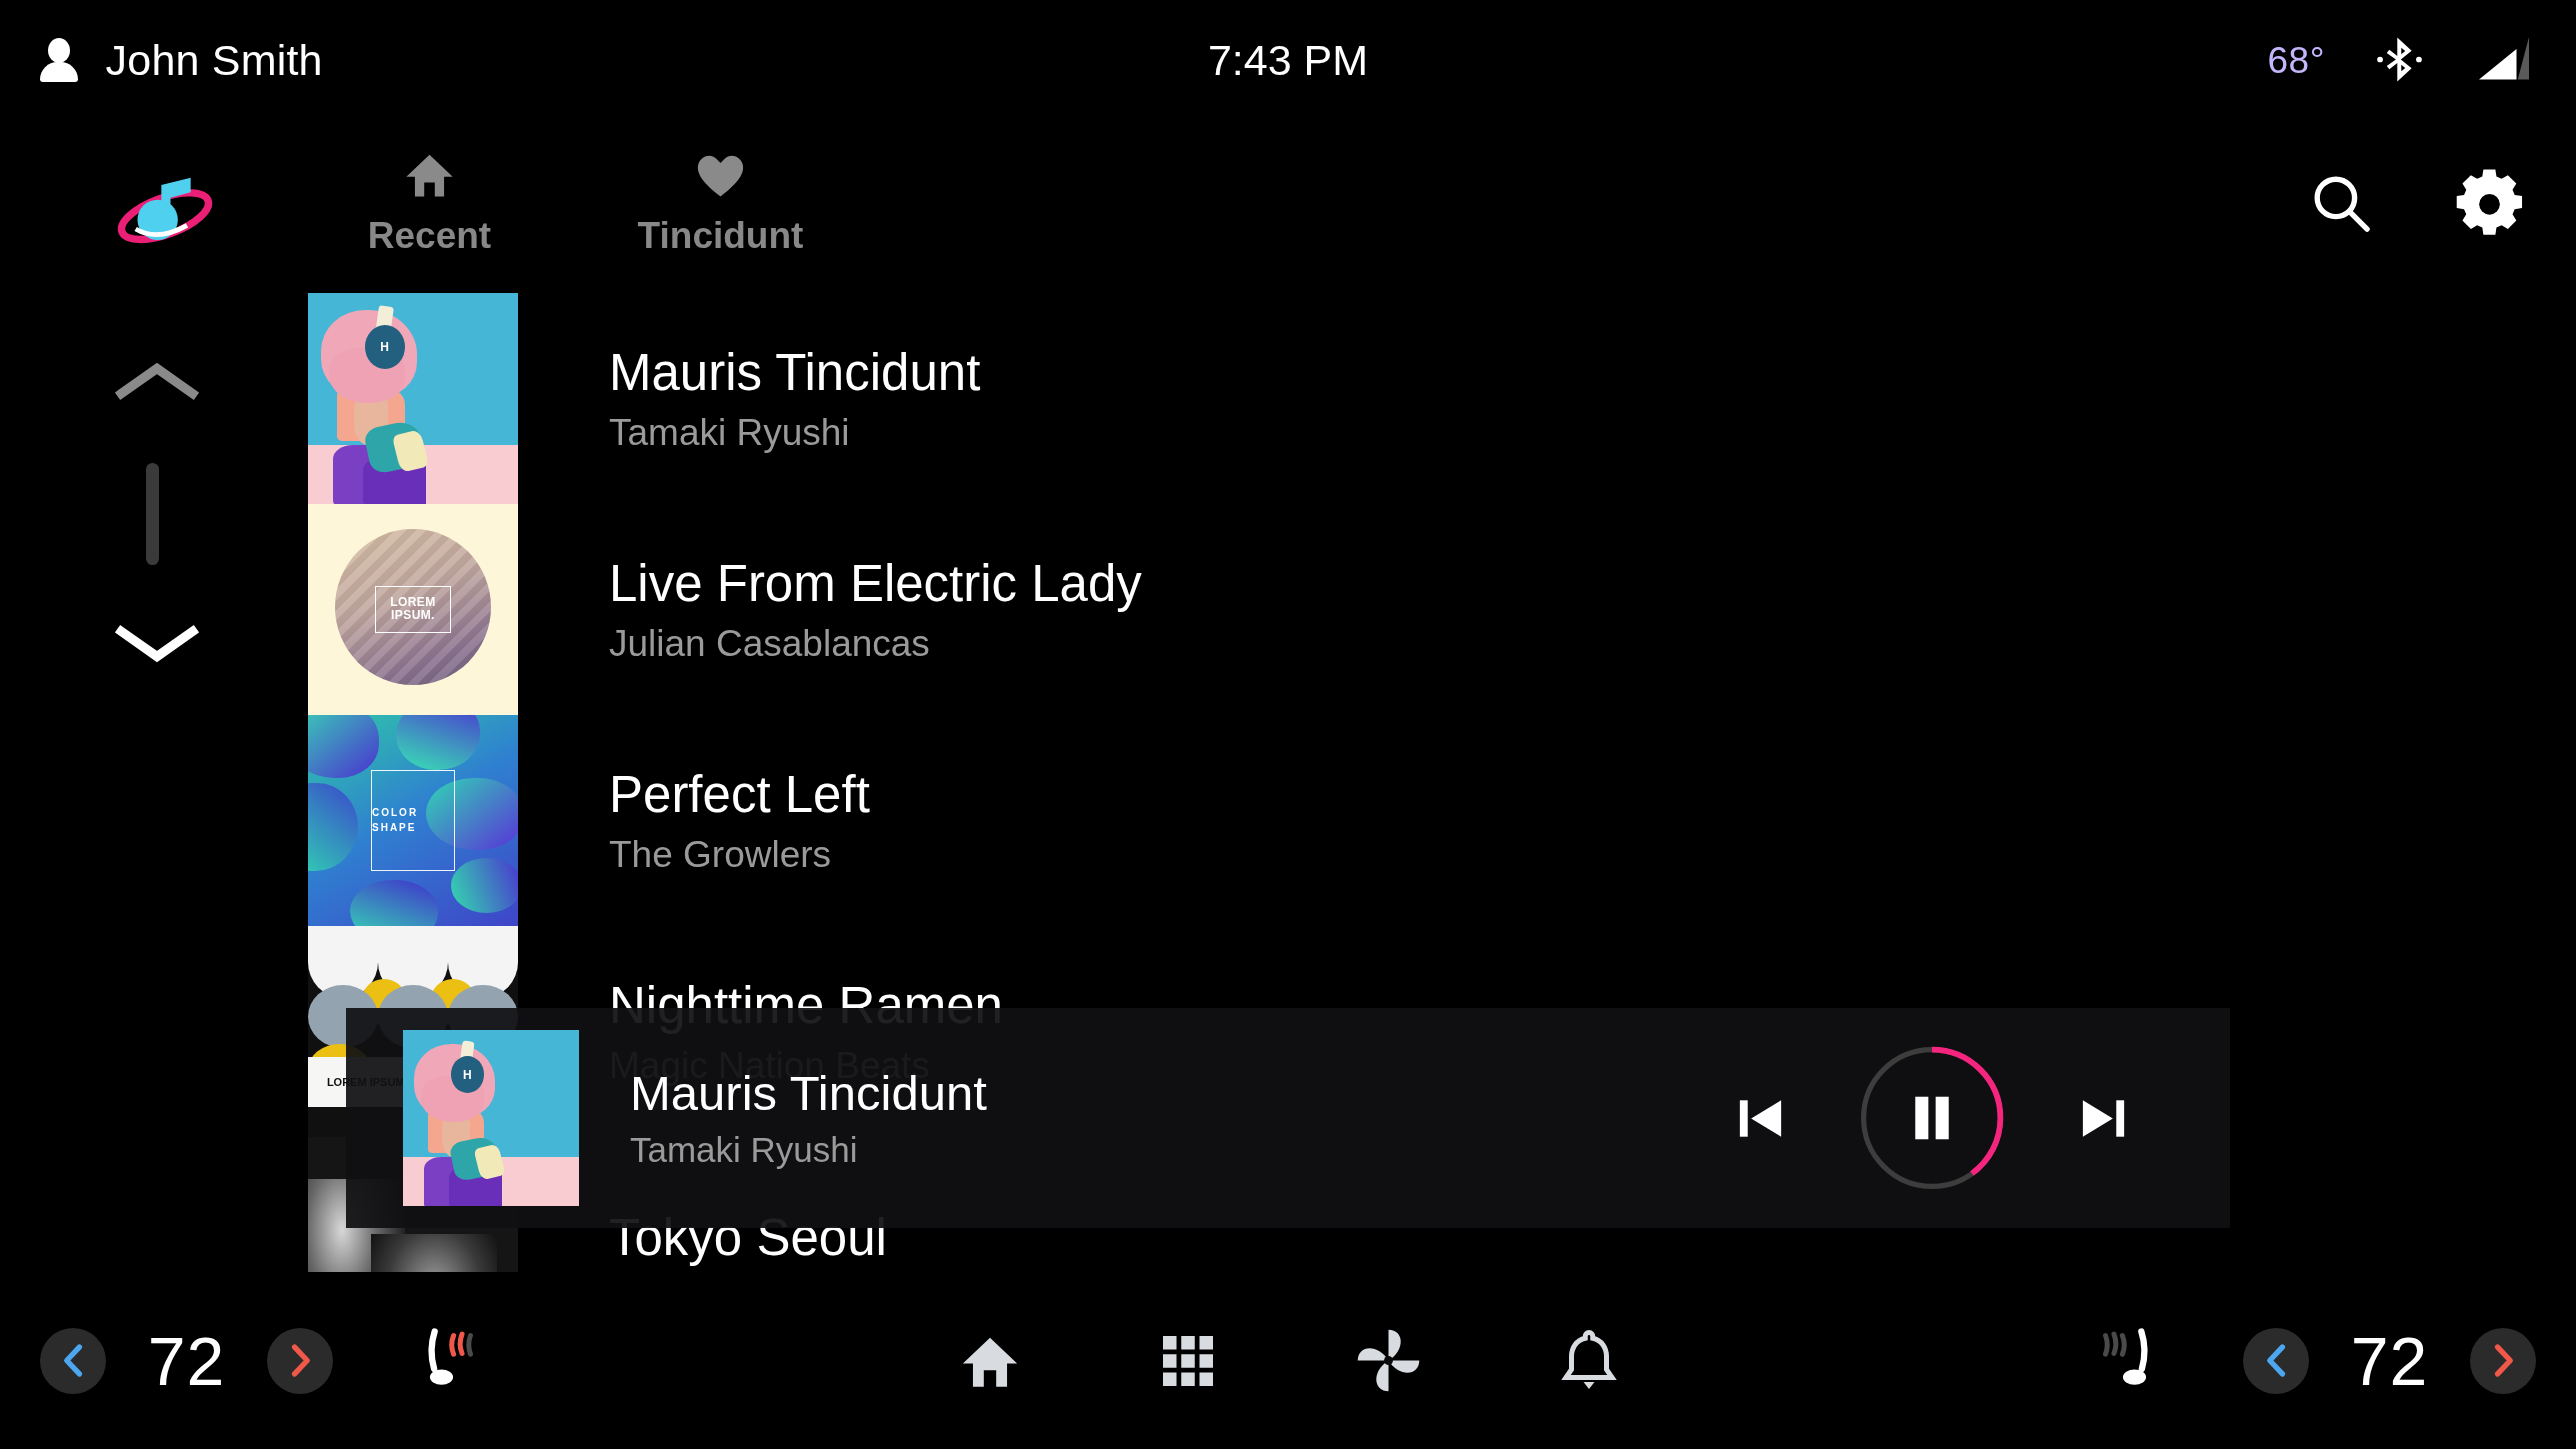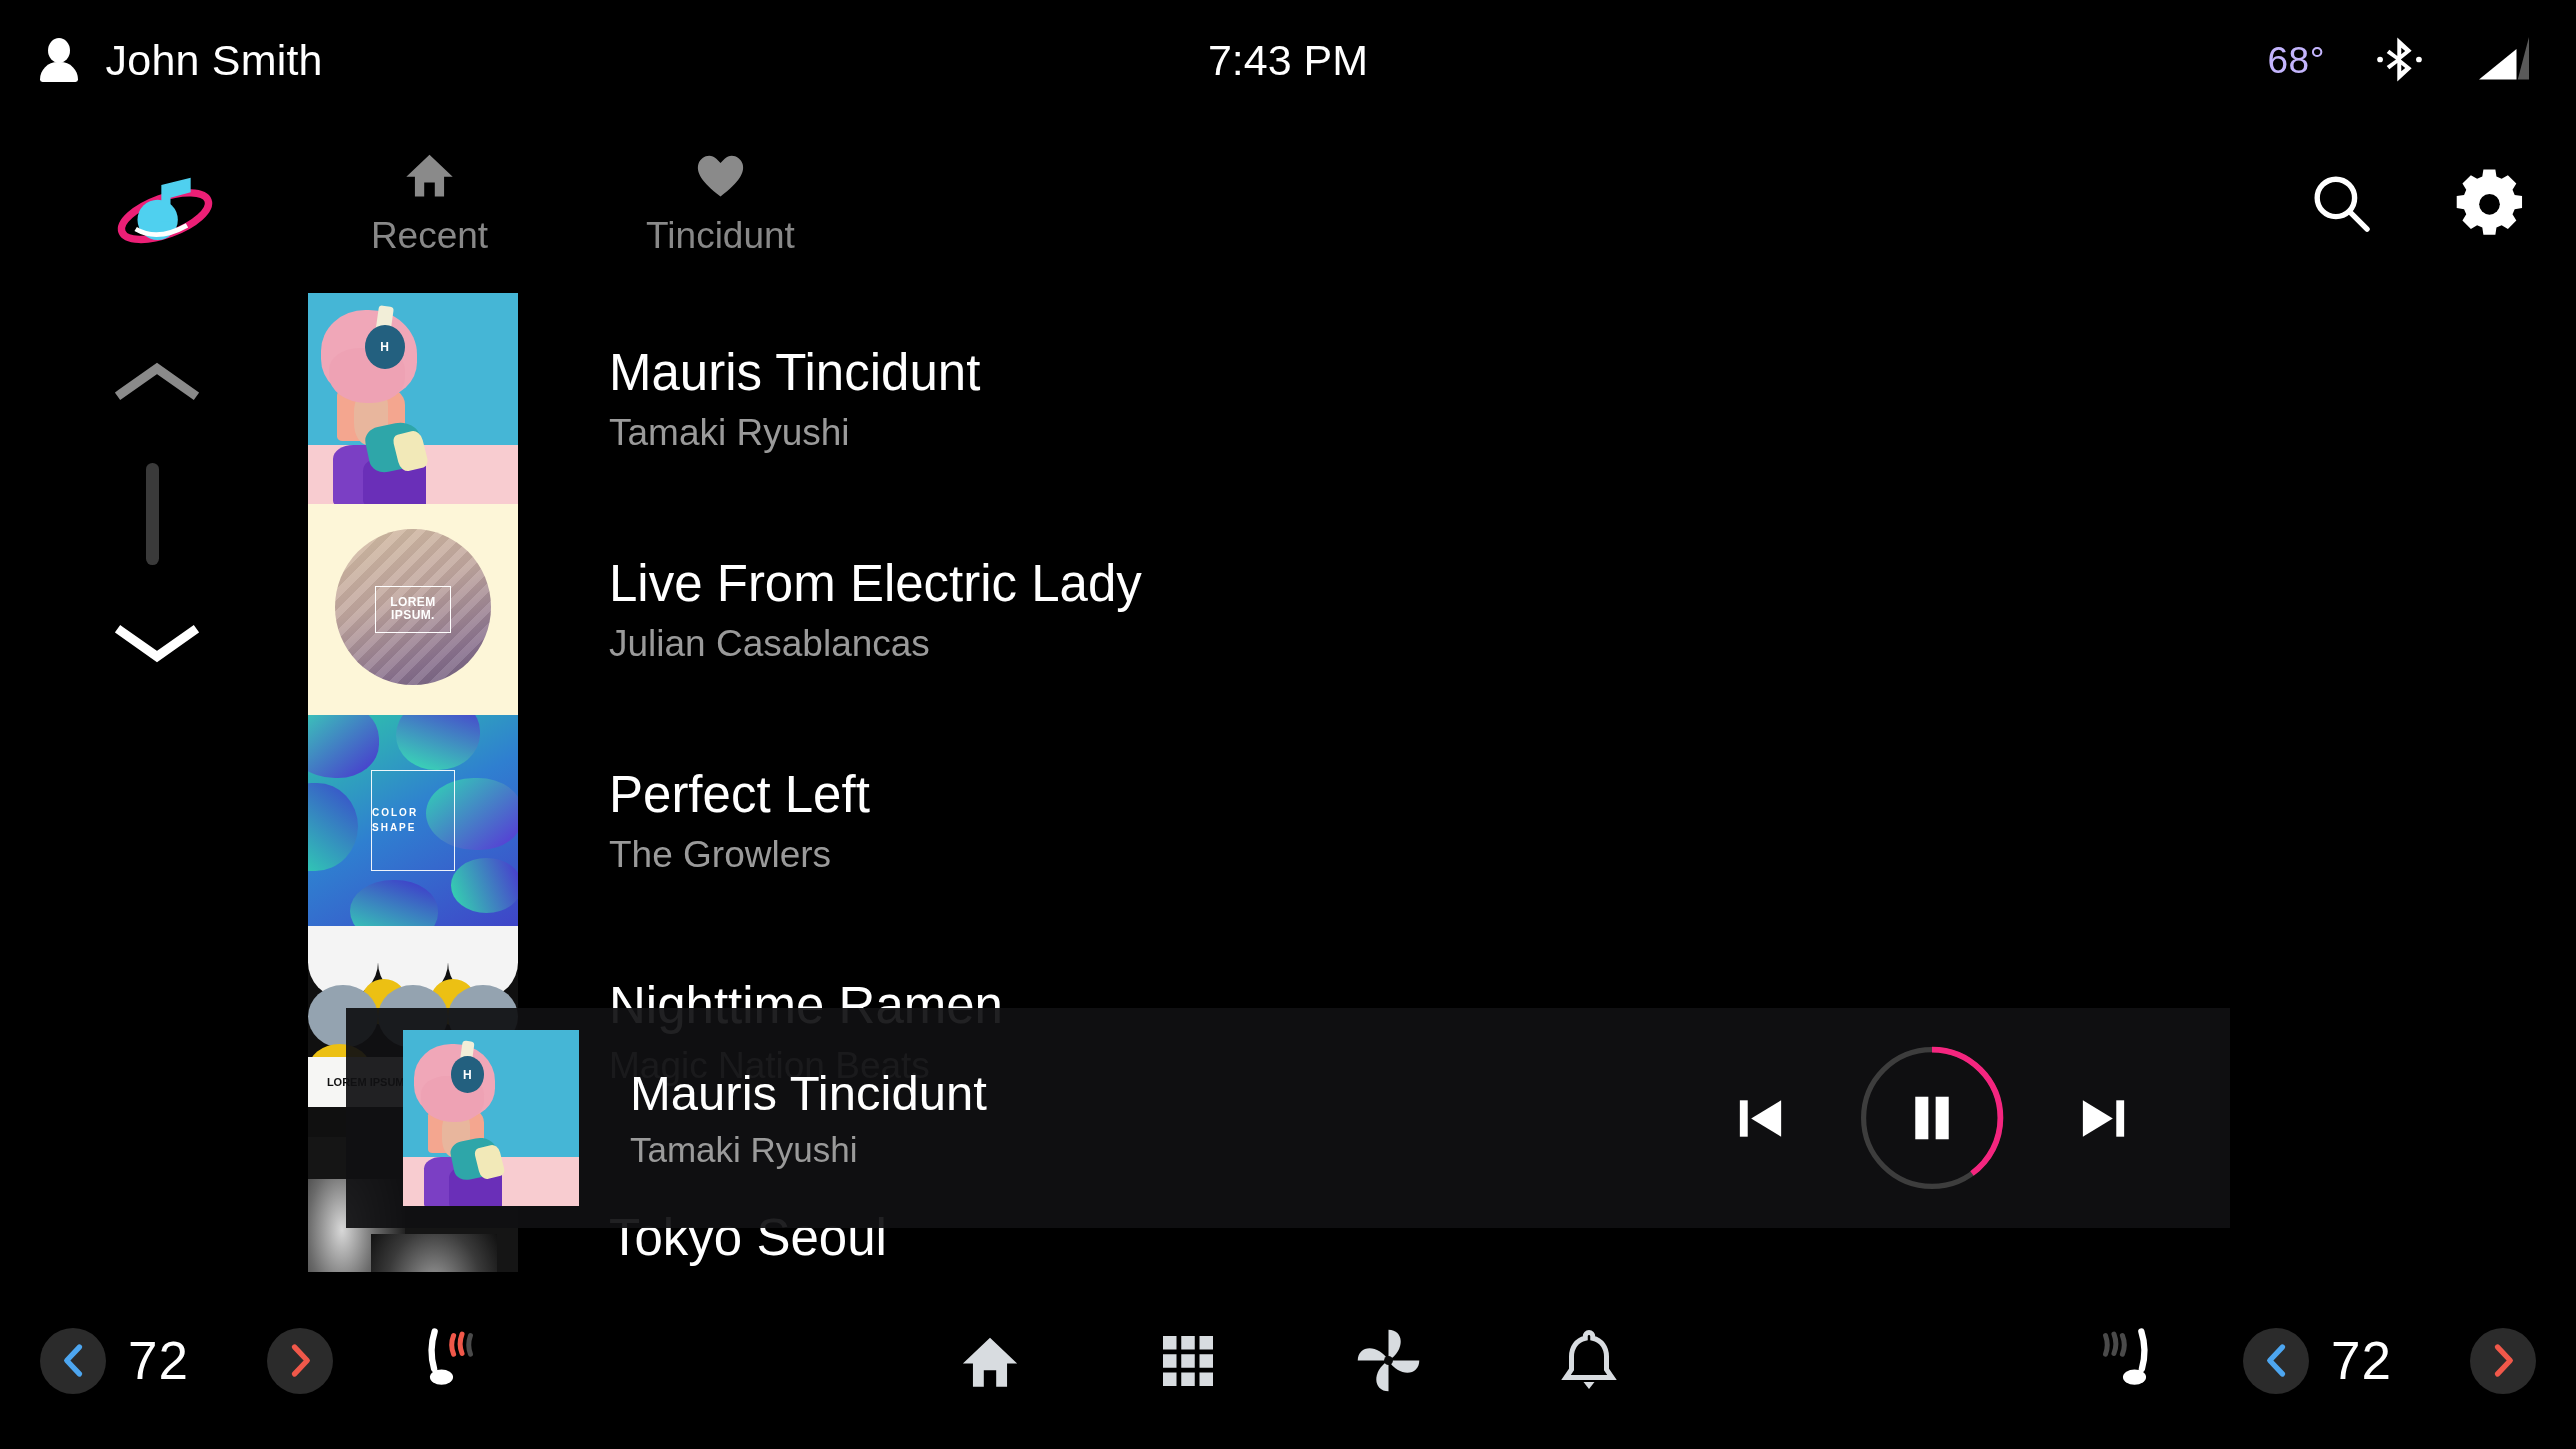--- a/index.html
+++ b/index.html
@@ -44,21 +44,21 @@
     position:absolute; left:110px; top:38px; width:110px; height:96px;
   }
   .tabs{
     position:absolute; left:284px; top:0; display:flex; align-items:flex-start;
   }
   .tab{
     width:291px; display:flex; flex-direction:column; align-items:center;
     padding-top:24px; cursor:pointer;
   }
   .tab .tab-ic{ height:59px; display:flex; align-items:center; justify-content:center; }
-  .tab .tab-lb{ margin-top:11px; font-size:37px; font-weight:400; }
+  .tab .tab-lb{ margin-top:11px; font-size:37px; font-weight:700; }
   .tab.inactive .tab-lb{ color:#888; }
   .tab.active .tab-lb{ color:#fff; }
 
   .tb-right{
     position:absolute; right:51px; top:46px;
     display:flex; align-items:center; gap:79px;
   }
 
   
   .scrollrail{
@@ -199,22 +199,22 @@
   
   .bottombar{
     position:absolute; left:0; bottom:0; width:2576px; height:177px;
     display:flex; align-items:center;
   }
   .temp-group{ display:flex; align-items:center; gap:22px; }
   .tbtn{
     width:66px; height:66px; border-radius:50%; background:#2b2b2b;
     display:flex; align-items:center; justify-content:center; cursor:pointer;
   }
-  .tval{ font-size:53px; font-weight:300; color:#fff; letter-spacing:0.9px;
-    min-width:117px; text-align:left; }
+  .tval{ font-size:68px; font-weight:300; color:#fff; letter-spacing:0.9px;
+    min-width:117px; text-align:center; }
   .bcenter{
     position:absolute; left:0; right:0; display:flex;
     align-items:center; justify-content:center; gap:135px; pointer-events:none;
   }
   .bcenter > *{ pointer-events:auto; }
   .bico{ cursor:pointer; display:flex; align-items:center; justify-content:center; }
   .seat{ cursor:pointer; display:flex; align-items:center; justify-content:center; }
 </style>
 </head>
 <body>

